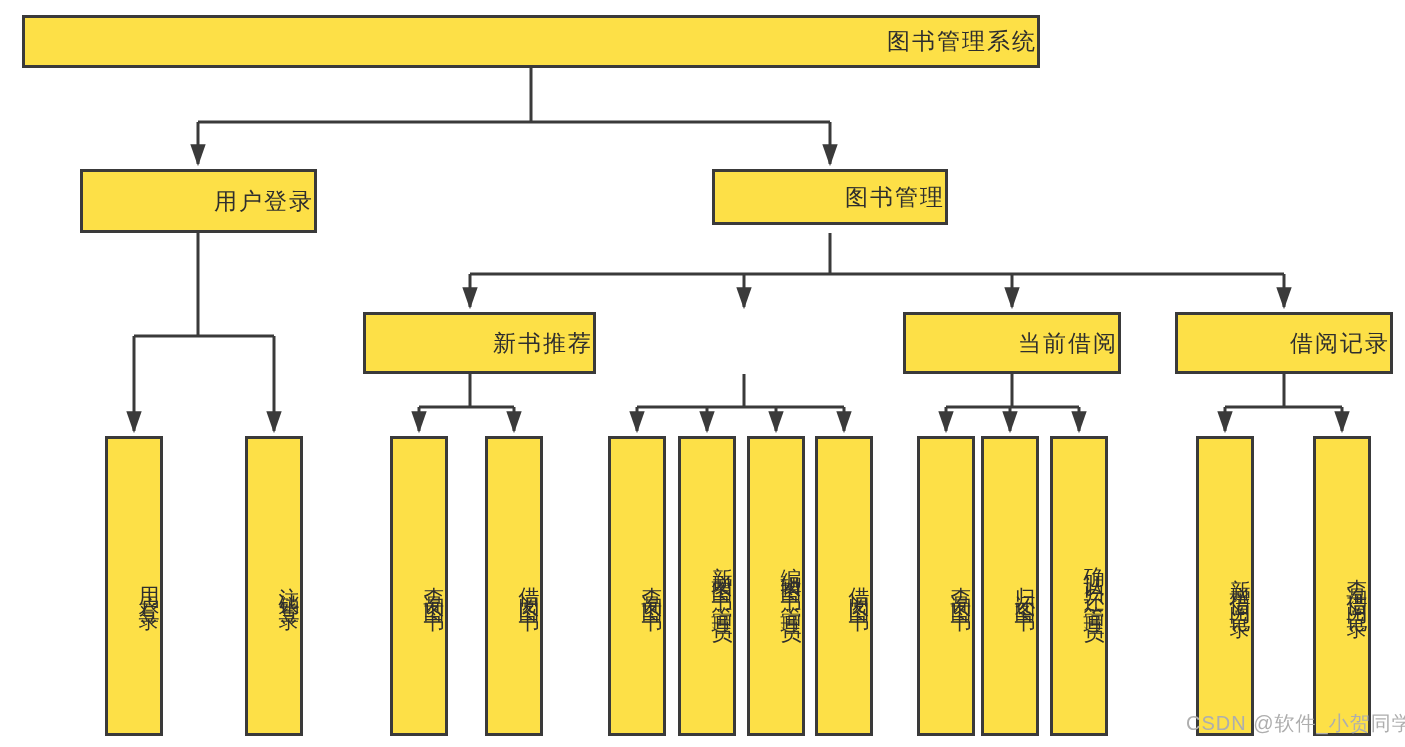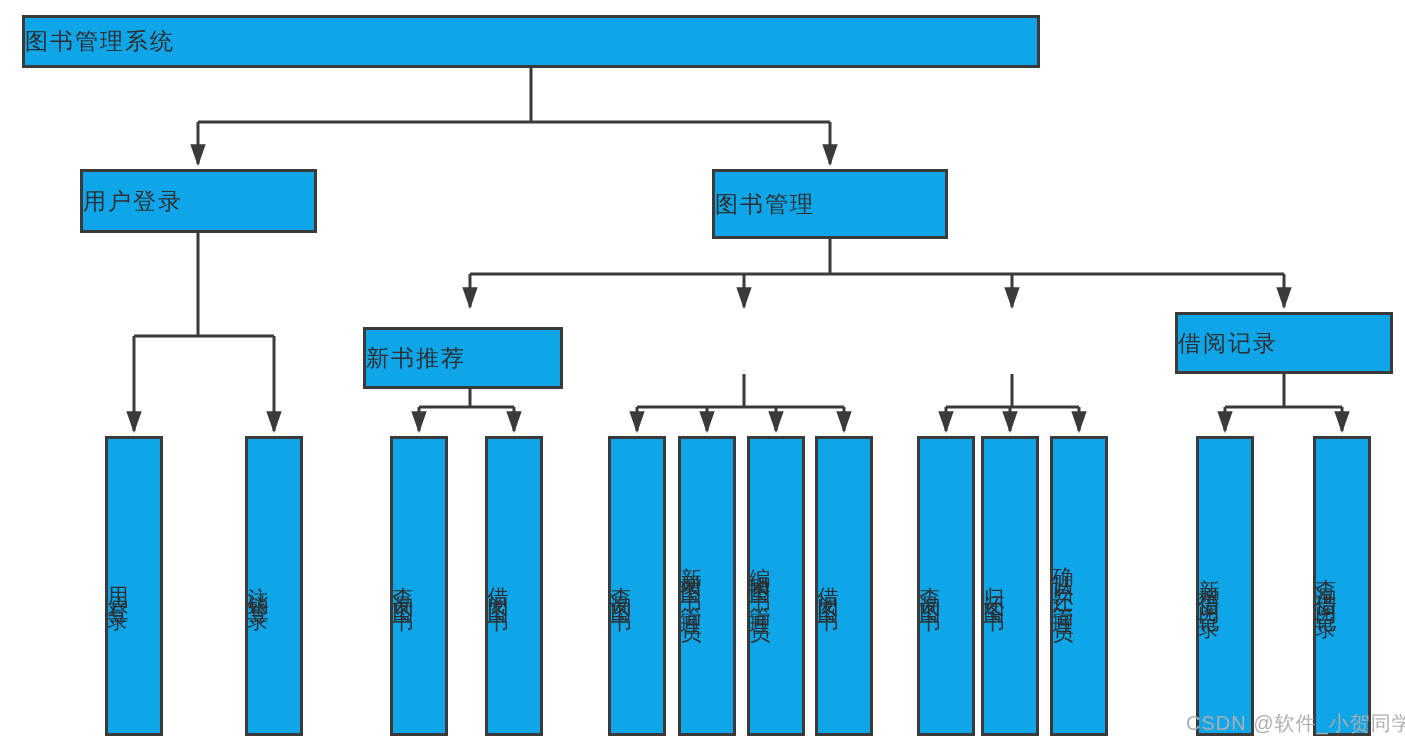--- a/index.html
+++ b/index.html
@@ -8,22 +8,22 @@
     width:1405px;height:747px;
     background:#ffffff;
     font-family:"Liberation Sans","DejaVu Sans",sans-serif;
     overflow:hidden;
   }
   .wires{position:absolute;left:0;top:0;z-index:1;}
   .node{
     position:absolute;
     box-sizing:border-box;
     border:3px solid #3a3a3a;
-    background:#0ea5e9;
-    display:flex;align-items:center;justify-content:flex-start;
+    background:#fde047;
+    display:flex;align-items:center;justify-content:flex-end;
     z-index:2;
     color:#2e2e2e;
   }
   .hbox span{
     font-size:23px;
     letter-spacing:2px;
     white-space:nowrap;
   }
   .vbox{width:58px;height:300px;}
   .vbox span{
@@ -85,26 +85,29 @@
     <line x1="1342" y1="407" x2="1342" y2="431" stroke="#3a3a3a" stroke-width="3" marker-end="url(#arrow)"></line>
   </svg>
 
   <div class="node hbox" style="left:22px;top:15px;width:1018px;height:53px">
     <span>图书管理系统</span>
   </div>
 
   <div class="node hbox" style="left:80px;top:169px;width:237px;height:64px">
     <span>用户登录</span>
   </div>
-  <div class="node hbox" style="left:712px;top:169px;width:236px;height:70px">
+  <div class="node hbox" style="left:712px;top:169px;width:236px;height:56px">
     <span>图书管理</span>
   </div>
 
-  <div class="node hbox" style="left:363px;top:327px;width:200px;height:62px">
+  <div class="node hbox" style="left:363px;top:312px;width:233px;height:62px">
     <span>新书推荐</span>
+  </div>
+  <div class="node hbox" style="left:903px;top:312px;width:218px;height:62px">
+    <span>当前借阅</span>
   </div>
   <div class="node hbox" style="left:1175px;top:312px;width:218px;height:62px">
     <span>借阅记录</span>
   </div>
 
   <div class="node vbox" style="left:105px;top:436px">
     <span>用户登录</span>
   </div>
   <div class="node vbox" style="left:245px;top:436px">
     <span>注销登录</span>

